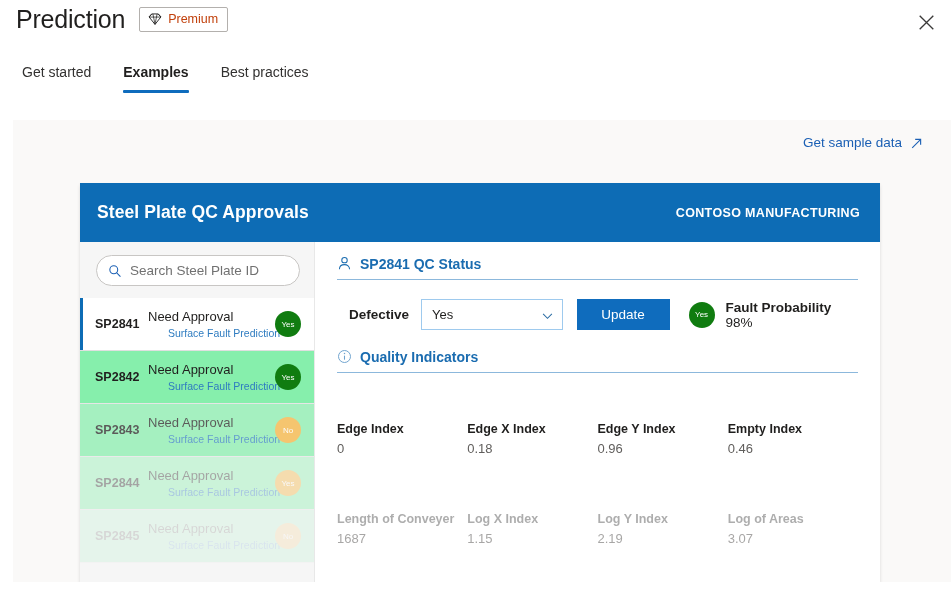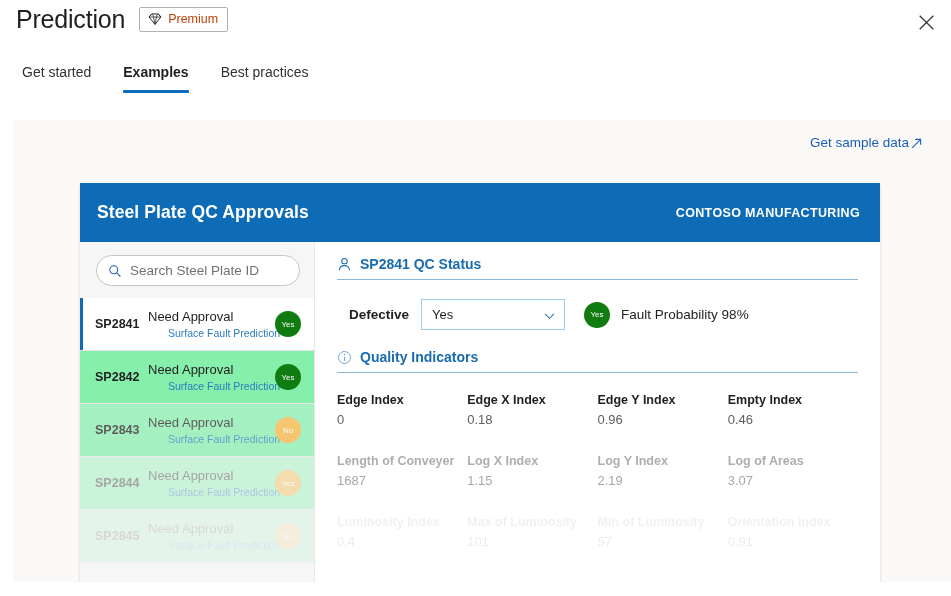--- a/index.html
+++ b/index.html
@@ -114,20 +114,21 @@
     left: 13px; top: 120px;
     width: 938px; height: 462px;
     background: #faf9f8;
   }
 
   .sample-link {
     position: absolute;
     right: 27px; top: 14px;
     display: inline-flex;
     align-items: center;
+    gap: 7px;
     color: #1a5fb4;
     font-size: 13.5px;
     cursor: pointer;
     line-height: 18px;
   }
   .sample-link .label { text-decoration: none; }
   .ext-icon { display: block; width: 15px; height: 15px; }
 
   
   .app-card {
@@ -273,21 +274,21 @@
     background: #ffffff;
     padding: 14px 22px 0 22px;
     position: relative;
   }
 
   .section {
     margin-bottom: 2px;
   }
   .section-head {
     display: flex;
-    align-items: flex-end;
+    align-items: flex-start;
     gap: 8px;
     padding-bottom: 7px;
   }
   .section-head .stitle {
     color: #1a6cb0;
     font-size: 14px;
     font-weight: bold;
   }
   .person-icon, .info-icon { display: block; width: 15px; height: 15px; }
   .divider {
@@ -345,31 +346,32 @@
   .prob-wrap {
     display: flex;
     align-items: center;
     gap: 11px;
     margin-left: 19px;
   }
   .prob-text {
     font-size: 13.5px;
     color: #201f1e;
   }
-  .prob-text b { font-weight: normal; }
+  .prob-text b { font-weight: bold; }
   .prob-text span.num { font-weight: normal; }
 
   .section-two { margin-top: 3px; }
 
   .metrics {
     padding-top: 17px;
   }
   .metric-row {
     display: flex;
     padding-bottom: 24px;
+    margin-top: 29px;
   }
   .metric {
     flex: 1 1 0;
     min-width: 0;
     padding-right: 8px;
   }
   .metric .m-label {
     font-size: 12.5px;
     font-weight: bold;
     color: #201f1e;
@@ -543,20 +545,21 @@
 
             <div class="select-box">
               <span class="val">Yes</span>
               <span class="chev-icon">
                 <svg viewBox="0 0 16 16" width="13" height="13" aria-hidden="true">
                   <path d="M2.6 5.4 8 10.8l5.4-5.4" fill="none" stroke="#2b6ca3" stroke-width="1.25"></path>
                 </svg>
               </span>
             </div>
 
+            <button class="update-btn">Update</button>
 
             <div class="prob-wrap">
               <div class="badge yes">Yes</div>
               <div class="prob-text">
                 <b>Fault Probability</b>
                 <span class="num">98%</span>
               </div>
             </div>
           </div>
 

